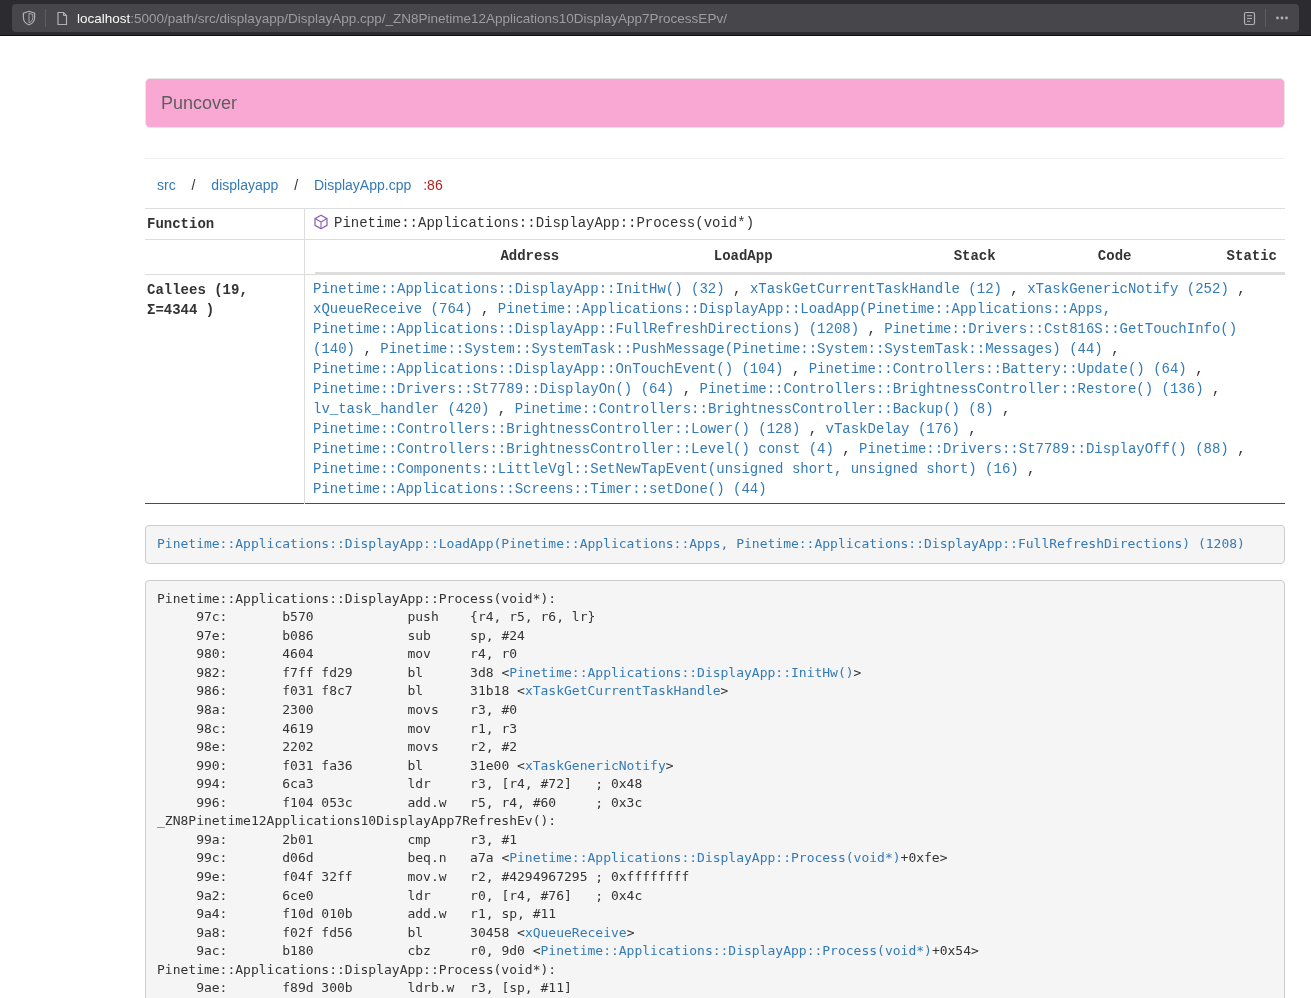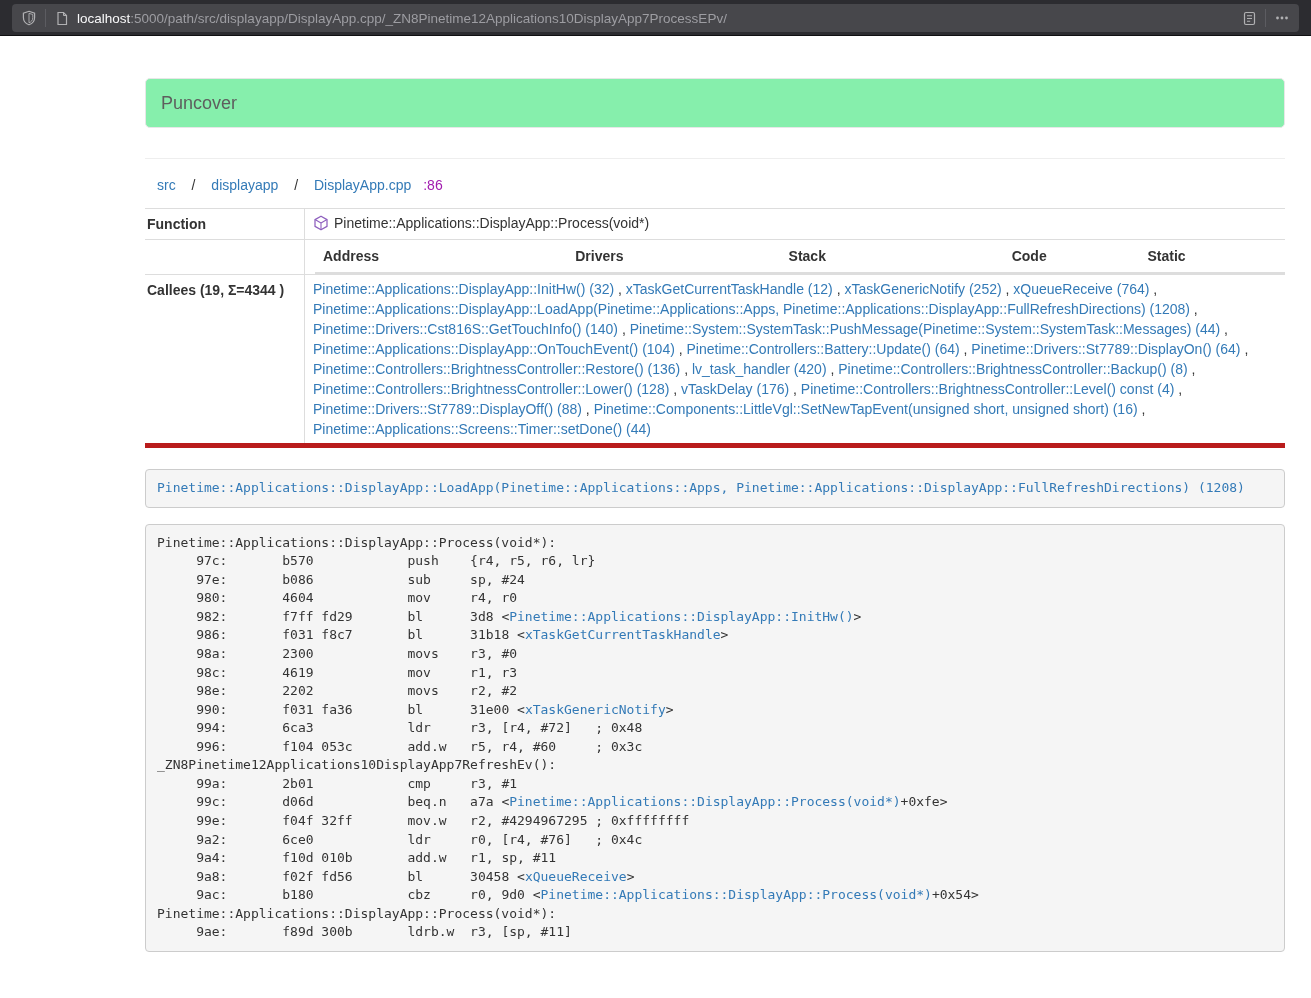--- a/index.html
+++ b/index.html
@@ -13,38 +13,38 @@
   .urlbar{position:absolute;left:12px;right:12px;top:4px;height:28px;background:#47474b;border-radius:4px;
     display:flex;align-items:center;padding:0 8px;box-sizing:border-box;}
   .urlbar .vsep{width:1px;height:18px;background:#5c5c61;margin:0 7px;flex:0 0 auto;}
   .chrome-icon{display:flex;align-items:center;justify-content:center;width:18px;height:18px;flex:0 0 auto;}
   .chrome-icon svg{display:block;}
   .url-text{font-size:13.5px;color:#9d9da2;white-space:nowrap;overflow:hidden;flex:1 1 auto;margin-left:6px;}
   .url-host{color:#f9f9fa;}
   .urlbar-right{display:flex;align-items:center;flex:0 0 auto;}
   
   .container{margin-left:145px;width:1140px;}
-  .brand-panel{margin-top:42px;height:50px;background:#86efac;border:1px solid #e7e7e7;border-radius:5px;
+  .brand-panel{margin-top:42px;height:50px;background:#f9a8d4;border:1px solid #e7e7e7;border-radius:5px;
     box-sizing:border-box;display:flex;align-items:center;padding:0 15px;}
   .brand{font-size:18px;color:#5e5e5e;}
   hr.page-rule{border:0;border-top:1px solid #eee;margin:30px 0 0 0;}
   .breadcrumb{margin:16px 0 13px 0;line-height:20px;}
   .breadcrumb a{margin:12px;}
   .breadcrumb .bc-sep{color:#333;}
-  .bc-line{color:#a21caf;}
+  .bc-line{color:#b91c1c;}
   a{color:#337ab7;text-decoration:none;cursor:pointer;}
   
-  table.main-table{width:100%;border-collapse:collapse;border-bottom:5px solid #b91c1c;}
+  table.main-table{width:100%;border-collapse:collapse;border-bottom:1px solid #b91c1c;font-family:Liberation Mono, monospace;}
   table.main-table th.label-col{width:149px;text-align:left;vertical-align:top;font-weight:bold;
     padding:5px 8px 5px 2px;border-top:1px solid #ddd;line-height:20px;}
   table.main-table td.content-col{border-top:1px solid #ddd;border-left:1px solid #ddd;
     padding:4px 8px;vertical-align:top;line-height:20px;}
   td.nested-wrap{padding:0 0 0 10px !important;}
   table.nested{width:100%;border-collapse:collapse;}
-  table.nested th{text-align:left;font-weight:bold;padding:6px 8px;border-bottom:2px solid #ddd;line-height:20px;}
+  table.nested th{text-align:right;font-weight:bold;padding:6px 8px;border-bottom:2px solid #ddd;line-height:20px;}
   table.nested td{padding:8px 8px 9px 8px;line-height:20px;}
   .col-address{width:26%;}.col-remarks{width:22%;}.col-stack{width:23%;}.col-code{width:14%;}.col-static{width:15%;}
   .pkg-icon{display:inline-block;width:16px;height:16px;vertical-align:-3px;margin-right:5px;}
   .callees-cell{line-height:20px;margin-left:28px;}
   .callee-sep{color:#333;}
   
   .pre{background:#f5f5f5;border:1px solid #ccc;border-radius:4px;padding:9px 11px;
     font-family:"DejaVu Sans Mono",monospace;font-size:13px;line-height:1.42857;color:#333;
     white-space:pre;overflow:hidden;box-sizing:border-box;}
   .highlight-pre{margin-top:21px;}
@@ -112,21 +112,21 @@
         </span><span>Pinetime::Applications::DisplayApp::Process(void*)</span>
       </td>
     </tr>
     <tr>
       <th class="label-col"></th>
       <td class="content-col nested-wrap">
         <table class="nested">
           <tbody>
                 <tr id="details-header-row">
                   <th class="col-address">Address</th>
-                  <th class="col-remarks">Drivers</th>
+                  <th class="col-remarks">LoadApp</th>
                   <th class="col-stack">Stack</th>
                   <th class="col-code">Code</th>
                   <th class="col-static">Static</th>
                 </tr>
         </tbody>
             </table>
       </td>
     </tr>
     <tr>
       <th class="label-col">Callees (19, Σ=4344 )</th>

